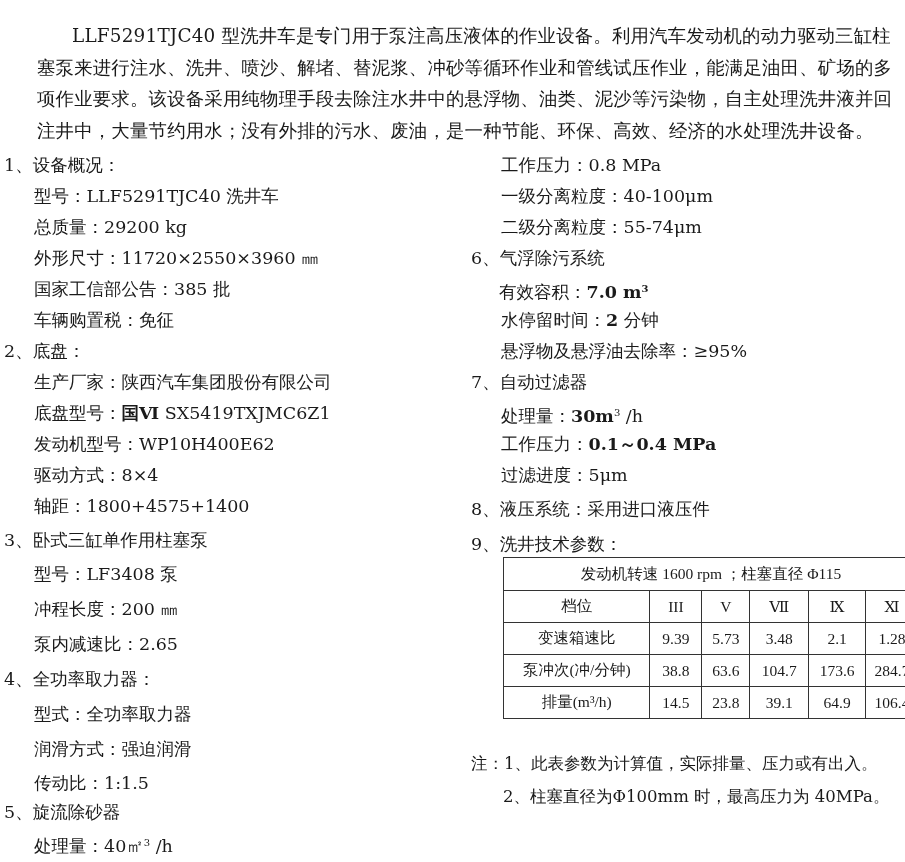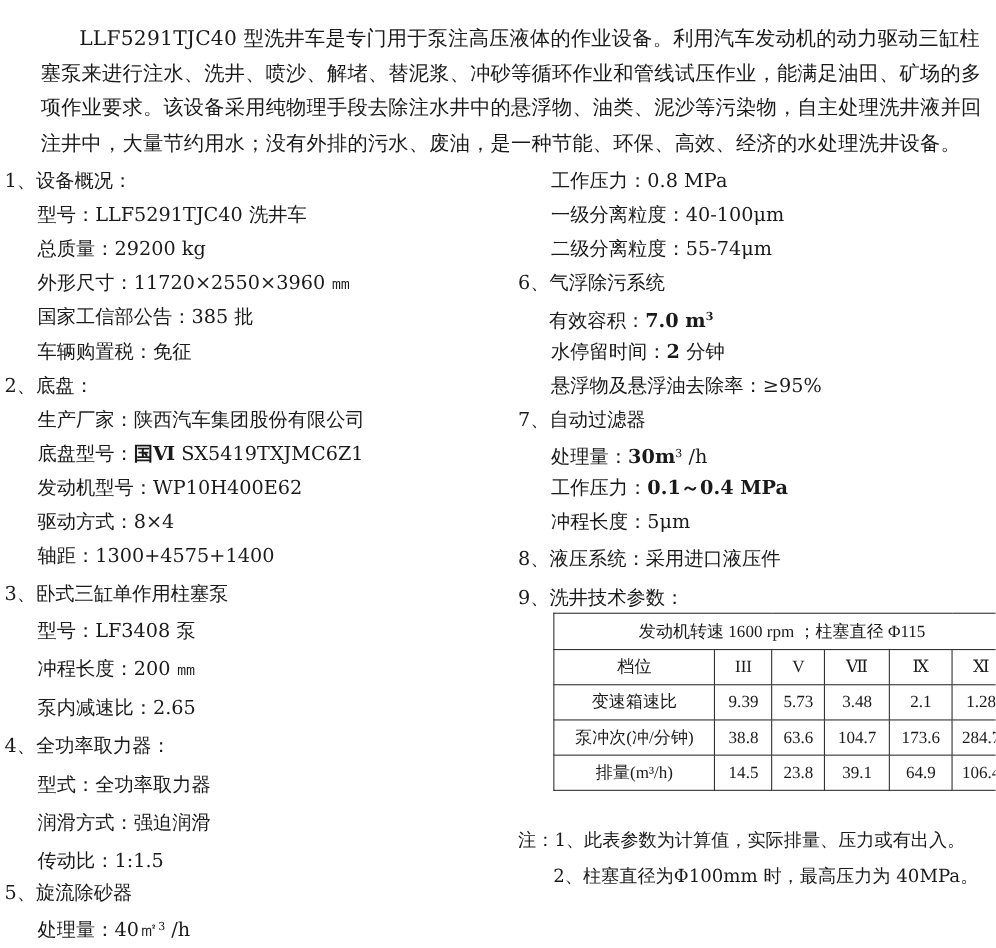--- a/index.html
+++ b/index.html
@@ -38,21 +38,21 @@
 <div class="line" style="left:34px;top:216px">总质量：29200 kg</div>
 <div class="line" style="left:34px;top:247px">外形尺寸：11720×2550×3960 ㎜</div>
 <div class="line" style="left:34px;top:278px">国家工信部公告：385 批</div>
 <div class="line" style="left:34px;top:309px">车辆购置税：免征</div>
 
 <div class="line" style="left:4px;top:340px">2、底盘：</div>
 <div class="line" style="left:34px;top:371px">生产厂家：陕西汽车集团股份有限公司</div>
 <div class="line" style="left:34px;top:402px"><span>底盘型号：</span><span class="b">国Ⅵ</span><span> SX5419TXJMC6Z1</span></div>
 <div class="line" style="left:34px;top:433px">发动机型号：WP10H400E62</div>
 <div class="line" style="left:34px;top:464px">驱动方式：8×4</div>
-<div class="line" style="left:34px;top:495px">轴距：1300+4575+1400</div>
+<div class="line" style="left:34px;top:495px">轴距：1800+4575+1400</div>
 
 <div class="line" style="left:4px;top:529px">3、卧式三缸单作用柱塞泵</div>
 <div class="line" style="left:34px;top:563px">型号：LF3408 泵</div>
 <div class="line" style="left:34px;top:598px">冲程长度：200 ㎜</div>
 <div class="line" style="left:34px;top:633px">泵内减速比：2.65</div>
 <div class="line" style="left:4px;top:668px">4、全功率取力器：</div>
 <div class="line" style="left:34px;top:703px">型式：全功率取力器</div>
 <div class="line" style="left:34px;top:738px">润滑方式：强迫润滑</div>
 <div class="line" style="left:34px;top:772px">传动比：1:1.5</div>
 <div class="line" style="left:4px;top:801px">5、旋流除砂器</div>
@@ -62,21 +62,21 @@
 <div class="line" style="left:501px;top:185px">一级分离粒度：40-100μm</div>
 <div class="line" style="left:501px;top:216px">二级分离粒度：55-74μm</div>
 <div class="line" style="left:471px;top:247px">6、气浮除污系统</div>
 <div class="line" style="left:499px;top:278px"><span>有效容积：</span><span class="b">7.0 m</span><span class="sup b">3</span></div>
 <div class="line" style="left:501px;top:309px"><span>水停留时间：</span><span class="b">2</span><span> 分钟</span></div>
 <div class="line" style="left:501px;top:340px"><span>悬浮物及悬浮油去除率：</span><span>≥95%</span></div>
 
 <div class="line" style="left:471px;top:371px">7、自动过滤器</div>
 <div class="line" style="left:501px;top:402px"><span>处理量：</span><span class="b">30m</span><span class="sup">3</span><span> /h</span></div>
 <div class="line" style="left:501px;top:433px"><span>工作压力：</span><span class="b">0.1～0.4 MPa</span></div>
-<div class="line" style="left:501px;top:464px">冲程长度：5μm</div>
+<div class="line" style="left:501px;top:464px">过滤进度：5μm</div>
 <div class="line" style="left:471px;top:498px">8、液压系统：采用进口液压件</div>
 <div class="line" style="left:471px;top:533px">9、洗井技术参数：</div>
 
 <table class="params">
   <colgroup>
     <col style="width:147px">
       <col style="width:52px">
       <col style="width:48px">
       <col style="width:59px">
       <col style="width:57px">

